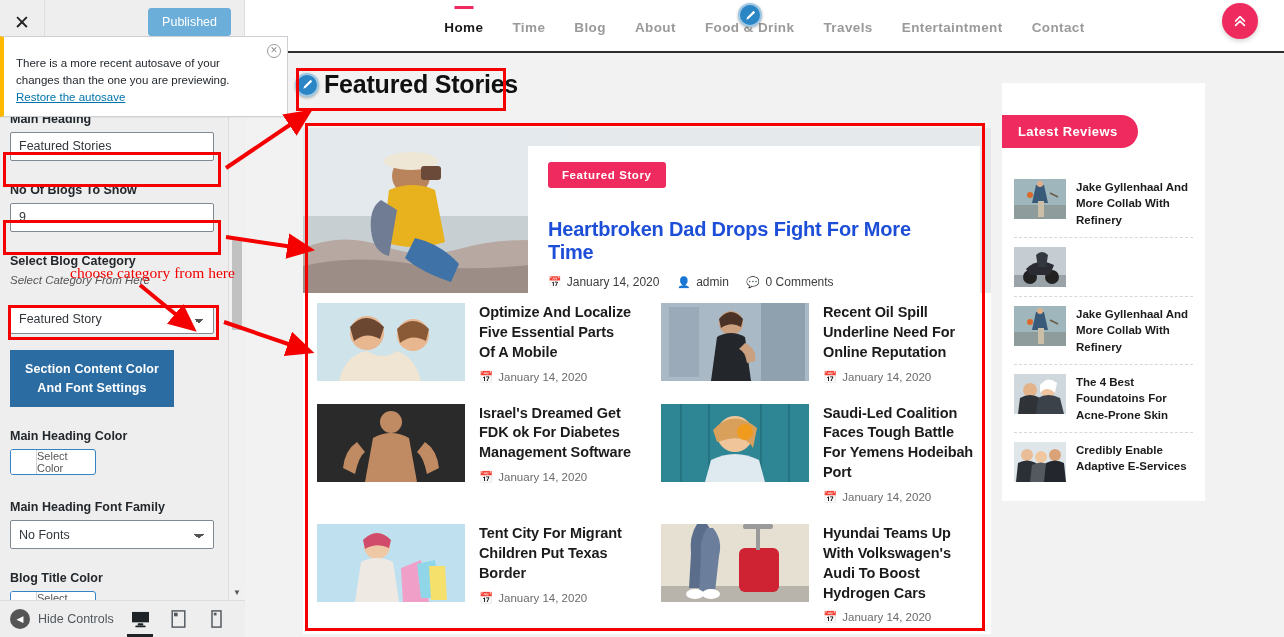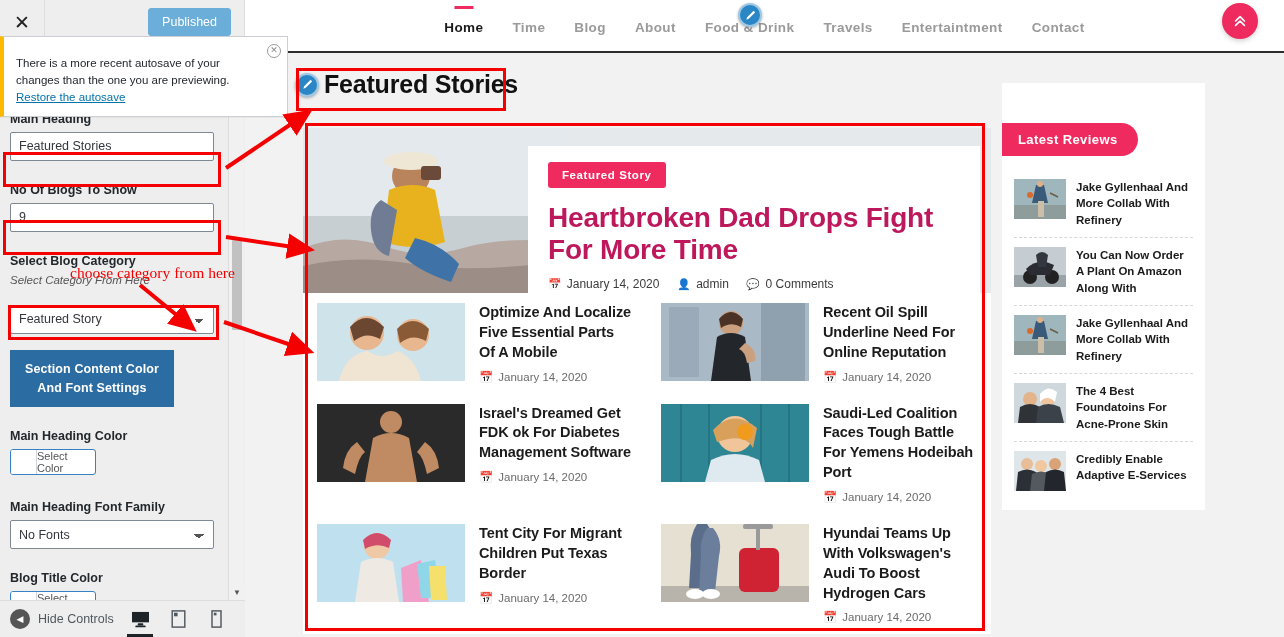--- a/index.html
+++ b/index.html
@@ -219,22 +219,22 @@
     position: absolute; left: 225px; top: 18px;
     width: 452px; background: #fff;
     padding: 16px 20px 16px 20px;
   }
   .badge {
     display: inline-block; background: #ef2a5e; color: #fff;
     font-size: 11.5px; font-weight: bold; letter-spacing: .6px;
     padding: 7px 14px; border-radius: 3px;
   }
   .hero-title {
-    font-size: 28px; font-weight: bold; color: #be185d;
-    margin-top: 14px; letter-spacing: -.2px;
+    font-size: 20px; font-weight: bold; color: #1d4ed8;
+    margin-top: 30px; letter-spacing: -.2px;
   }
   .meta-row { display: flex; gap: 18px; margin-top: 11px; }
   .meta {
     display: flex; align-items: center; gap: 5px;
     font-size: 12px; color: #3c3c3c;
   }
   .meta .ic { color: #8a8a8a; font-size: 11px; }
 
   .grid { display: flex; flex-wrap: wrap; background: #fff; }
   .gcell {
@@ -250,21 +250,21 @@
     display: flex; align-items: center; gap: 5px;
     font-size: 11.5px; color: #6b6b6b; margin-top: 7px;
   }
 
   
   .widget {
     position: absolute; left: 757px; top: 30px;
     width: 203px; background: #fff; padding-bottom: 10px;
   }
   .widget-title {
-    position: relative; top: 40px; left: 14px;
+    position: relative; top: 32px; left: 14px;
     display: inline-block;
     background: #ef2a5e; color: #fff;
     font-size: 13px; font-weight: bold; letter-spacing: .4px;
     padding: 9px 20px 9px 16px;
     border-radius: 0 30px 30px 0;
     margin-left: -14px;
   }
   .rev-list { padding: 54px 12px 0 12px; }
   .rev {
     display: flex; gap: 10px; align-items: flex-start;
@@ -509,21 +509,20 @@
 
           <div class="rev">
             <svg class="rthumb" viewBox="0 0 52 40">
               <rect width="52" height="40" fill="#c5cdd2"></rect>
                 <rect y="28" width="52" height="12" fill="#9aa3a8"></rect>
               <ellipse cx="16" cy="30" rx="7" ry="7" fill="#222"></ellipse>
                 <ellipse cx="38" cy="30" rx="7" ry="7" fill="#222"></ellipse>
               <path d="M12 22q12-12 28-4l-4 10H16z" fill="#2b2b33"></path>
               <path d="M22 8q6-6 12 0l-2 12h-8z" fill="#33373f"></path>
             </svg>
-            <div class="rtitle">You Can Now Order A Plant On Amazon Along With</div>
           </div>
 
           <div class="rev">
             <svg class="rthumb" viewBox="0 0 52 40">
               <rect width="52" height="40" fill="#9fb6bd"></rect>
                 <rect y="26" width="52" height="14" fill="#8e9c9c"></rect>
               <path d="M22 6h8l4 18h-16z" fill="#3a5a7a"></path>
                 <rect x="24" y="22" width="6" height="16" fill="#cbbfa8"></rect>
               <circle cx="26" cy="5" r="3" fill="#e0b08a"></circle>
               <path d="M36 14l8 4" stroke="#6b5b46" stroke-width="1.5"></path>

